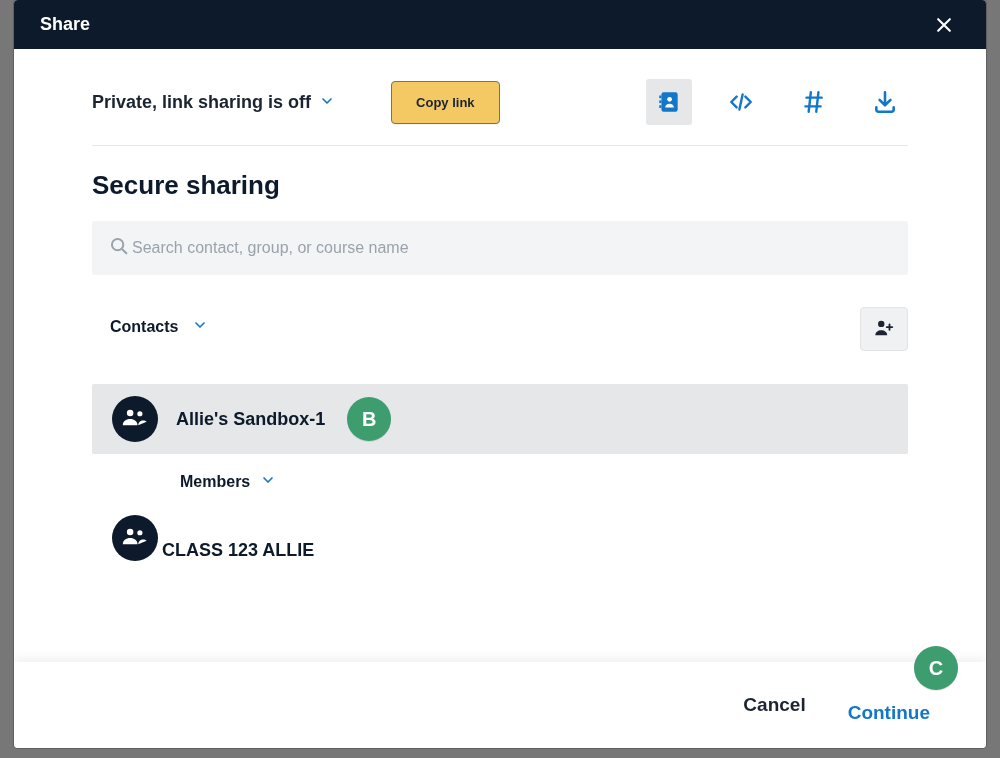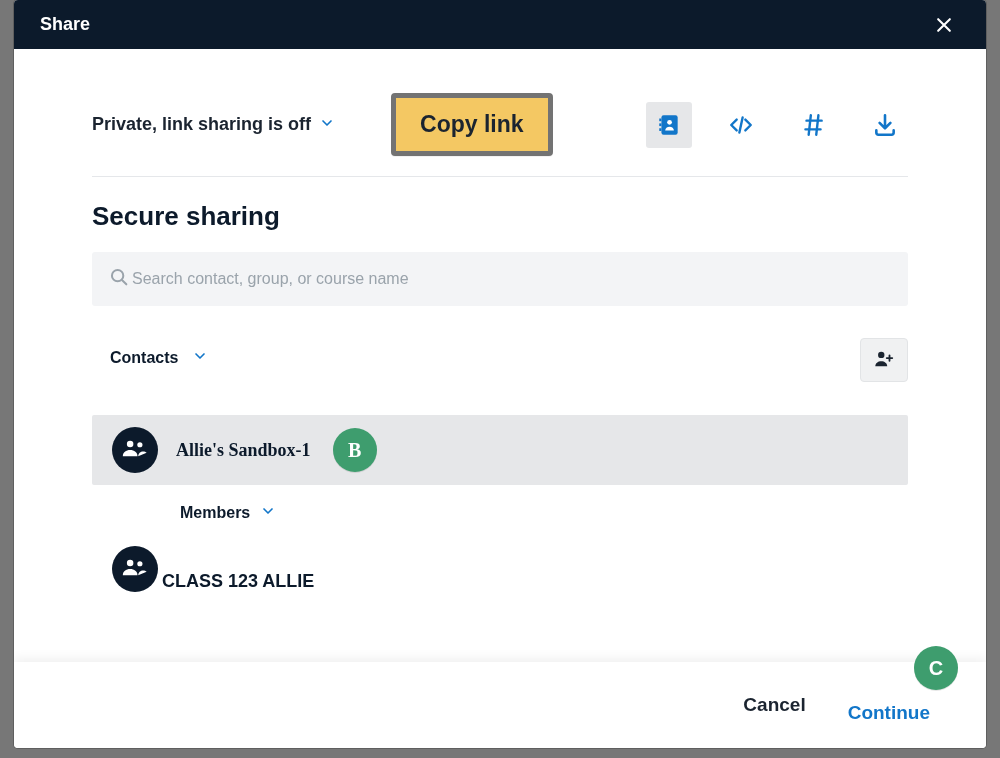--- a/index.html
+++ b/index.html
@@ -21,29 +21,29 @@
     background:#fff;border-radius:4px;overflow:hidden;display:flex;flex-direction:column;
     box-shadow:0 0 0 1px rgba(0,0,0,.2);
   }
   .modal-header{
     background:var(--dark);color:#fff;height:49px;display:flex;align-items:center;
     padding:0 26px;justify-content:space-between;
   }
   .modal-title{font-weight:700;font-size:18px;}
   .close-btn{background:none;border:none;color:#fff;cursor:pointer;padding:6px;}
   .close-btn svg{width:20px;height:20px;display:block;}
-  .modal-body{flex:1;overflow:hidden;position:relative;padding:44px 78px 0 78px;border-radius:22px;}
+  .modal-body{flex:1;overflow:hidden;position:relative;padding:30px 78px 0 78px;border-radius:22px;}
   .top-row{display:flex;align-items:center;gap:24px;}
   .privacy{display:flex;align-items:center;gap:8px;background:none;border:none;cursor:pointer;padding:4px 0;}
   .privacy-label{font-weight:700;font-size:18px;color:var(--text);}
   .chev{width:16px;height:16px;}
   .chev path{stroke:var(--blue);stroke-width:2.5;fill:none;stroke-linecap:round;stroke-linejoin:round;}
   .copy-link{
-    background:var(--yellow);border:5px solid #737373;border-radius:4px;
-    font-weight:700;font-size:23px;color:#1B2430;padding:13px 24px;cursor:pointer;
+    background:var(--yellow);border:1px solid #737373;border-radius:4px;
+    font-weight:700;font-size:13px;color:#1B2430;padding:13px 24px;cursor:pointer;
     box-shadow:0 1px 0 rgba(0,0,0,.05);margin-left:32px;
   }
   .top-icons{margin-left:auto;display:flex;align-items:center;gap:26px;}
   .icon-btn{background:none;border:none;cursor:pointer;padding:10px;border-radius:3px;display:flex;align-items:center;justify-content:center;}
   .icon-btn.active{background:#E6E7E9;}
   .icon-btn svg{width:26px;height:26px;display:block;}
   .icon-blue{fill:var(--blue);}
   .icon-blue-stroke{stroke:var(--blue);fill:none;}
   .hr{height:1px;background:var(--border);margin:20px 0 24px;}
   .section-title{font-weight:700;font-size:26px;color:var(--dark);margin:17px 0 20px;}
@@ -60,21 +60,21 @@
   .sub-row{display:flex;align-items:center;gap:10px;}
   .sub-label{font-weight:700;font-size:16px;color:var(--dark);}
   .expand-btn{background:none;border:none;cursor:pointer;padding:4px;display:flex;align-items:center;}
   .add-contact{
     position:absolute;right:0;top:-6px;background:#F0F1F2;border:1px solid #E2E4E6;border-radius:4px;
     width:48px;height:44px;display:flex;align-items:center;justify-content:center;cursor:pointer;
   }
   .add-contact svg{width:24px;height:22px;}
   .group-row{
     background:var(--row);border-radius:2px;display:flex;align-items:center;gap:18px;
-    padding:12px 20px;margin-top:24px;font-family:Liberation Serif, serif;
+    padding:12px 20px;margin-top:24px;
   }
   .group-circle{width:46px;height:46px;border-radius:50%;background:var(--dark);display:flex;align-items:center;justify-content:center;flex:none;}
   .group-circle svg{width:26px;height:20px;fill:#fff;}
   .group-name{font-weight:700;font-size:18px;color:var(--dark);}
   .members-row{display:flex;align-items:center;gap:6px;padding:14px 0 0 70px;text-align:center;}
   .members-label{font-weight:700;font-size:16px;color:var(--dark);}
   .group-row2{display:flex;align-items:flex-end;gap:4px;padding:20px 20px 0;}
   .badge{
     width:44px;height:44px;border-radius:50%;background:var(--badge);color:#fff;
     display:flex;align-items:center;justify-content:center;font-weight:700;font-size:20px;

